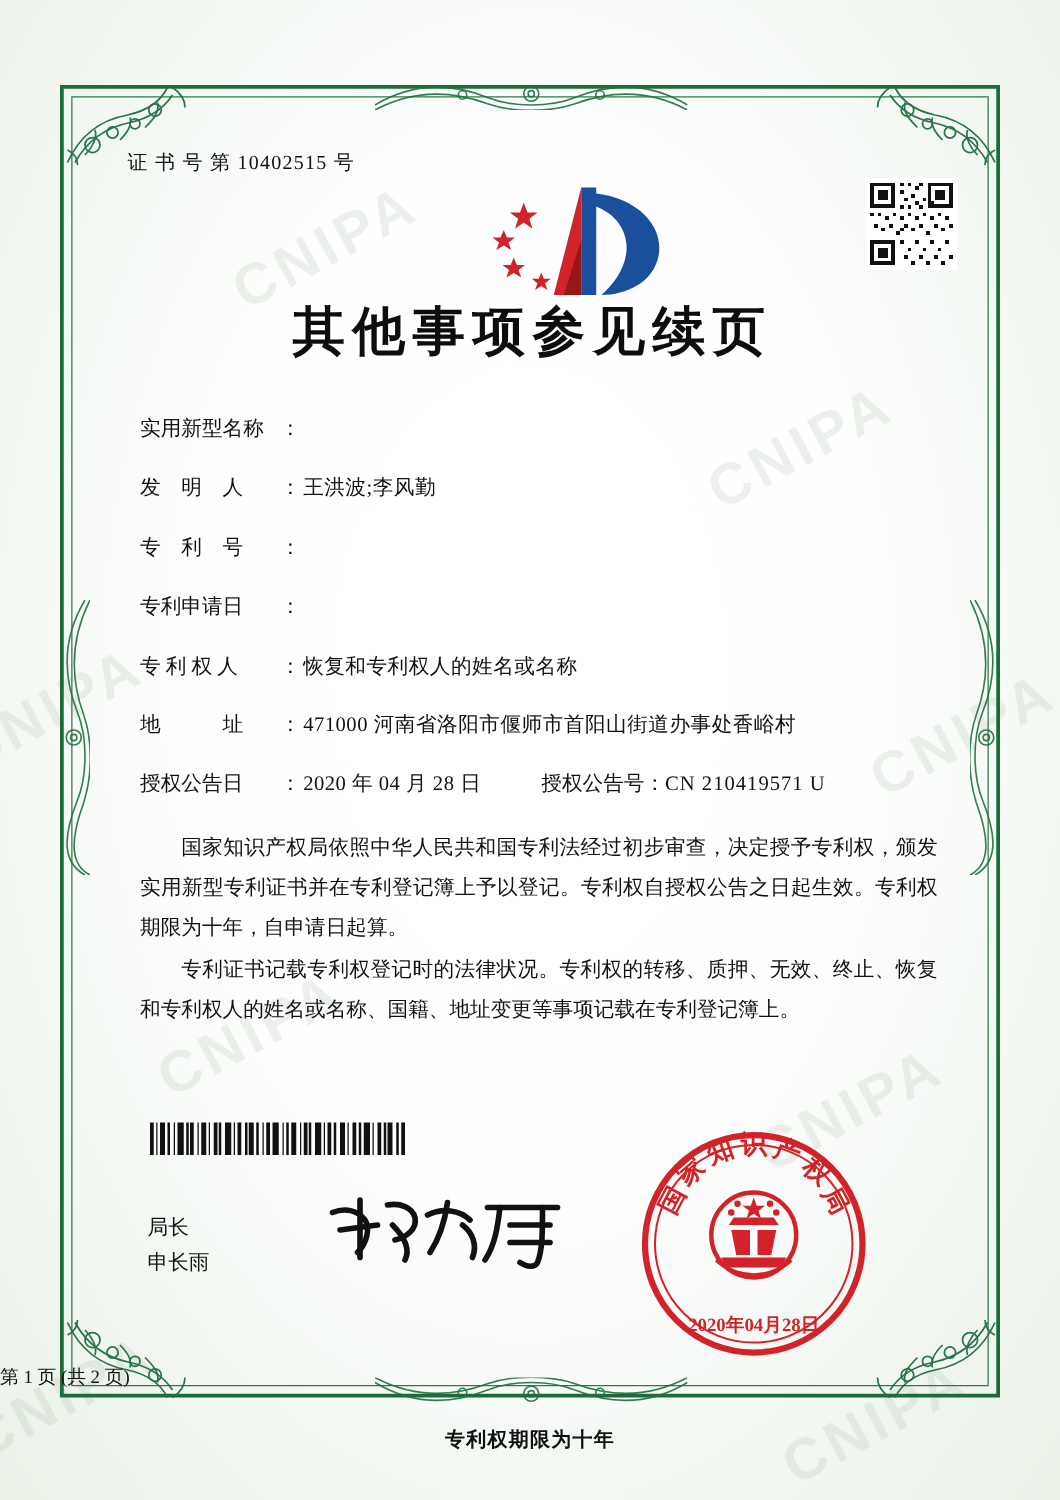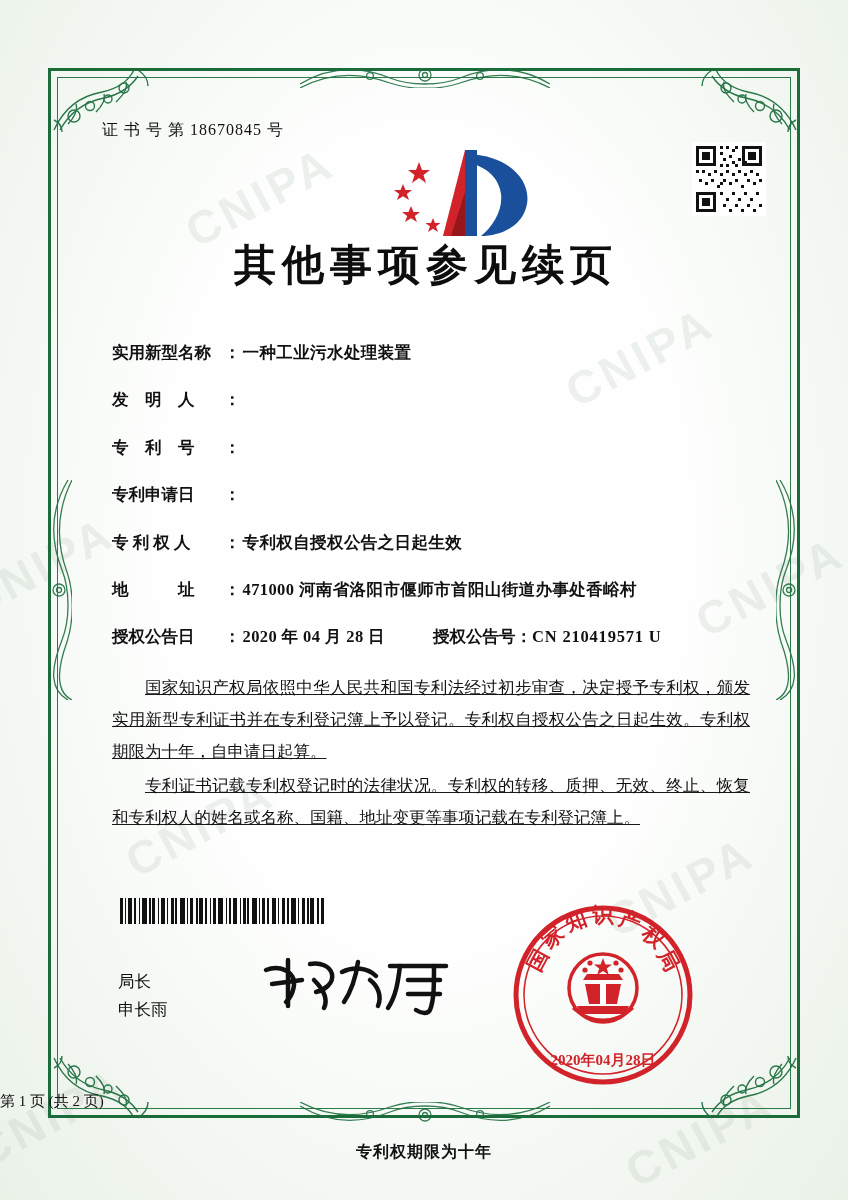--- a/index.html
+++ b/index.html
@@ -122,23 +122,22 @@
     margin: 96px 0 0 0;
     text-align: center;
     font-family: "DejaVu Serif", "Liberation Serif", serif;
     font-size: 42px;
     font-weight: 700;
     letter-spacing: 6px;
     color: #0d0d0d;
   }
 
   .fields {
-    margin-top: 47px;
+    margin-top: 37px;
     padding-left: 16px;
-    font-weight: bold;
   }
   .field {
     display: flex;
     align-items: baseline;
     font-size: 16.5px;
     line-height: 1.6;
     margin-bottom: 21px;
     color: #111;
   }
   .f-label {
@@ -154,21 +153,20 @@
   .field.two-col .f-value { flex: 0 0 auto; }
   .second-label {
     margin-left: 48px;
     white-space: nowrap;
   }
 
   .paragraphs {
     margin-top: 18px;
     padding-left: 16px;
     padding-right: 6px;
-    text-decoration: underline;
   }
   .para {
     font-size: 16.5px;
     line-height: 1.95;
     text-indent: 2em;
     text-align: justify;
     margin: 0 0 2px 0;
     color: #111;
   }
 
@@ -344,21 +342,21 @@
     <svg viewBox="0 0 26 220" fill="none" stroke="currentColor" stroke-width="1.3">
       <path d="M22 0 C4 30 4 60 16 90 C24 110 24 140 16 160 C4 190 4 210 22 220"></path>
       <path d="M26 0 C10 32 10 62 21 92 C28 112 28 140 21 162 C10 192 10 212 26 220"></path>
       <circle cx="13" cy="110" r="6"></circle>
         <circle cx="13" cy="110" r="2.5"></circle>
     </svg>
   </div>
 
   <div class="content">
 
-    <div class="cert-no">证 书 号 第 18670845 号</div>
+    <div class="cert-no">证 书 号 第 10402515 号</div>
 
     <div class="logo-wrap">
       <svg viewBox="0 0 160 110">
 
         <path d="M88 14 C128 16 150 40 146 64 C142 86 120 96 100 96 C112 86 122 70 120 54 C118 38 106 28 92 24 Z" fill="#1a4f9c"></path>
 
         <path d="M84 10 L96 10 L96 96 L84 96 Z" fill="#1a4f9c"></path>
         <path d="M84 10 L84 96 L62 96 Z" fill="#d2232a"></path>
         <path d="M84 52 L84 96 L70 96 Z" fill="#8d1418" opacity="0.85"></path>
 
@@ -442,42 +440,42 @@
       </svg>
     </div>
 
     <h1 class="main-title">其他事项参见续页</h1>
 
     <div class="fields">
 
       <div class="field">
         <span class="f-label">实用新型名称</span>
         <span class="f-colon">：</span>
-        <span class="f-value">一种工业污水处理装置</span>
       </div>
 
       <div class="field">
         <span class="f-label">发　明　人</span>
         <span class="f-colon">：</span>
+        <span class="f-value">王洪波;李风勤</span>
       </div>
 
       <div class="field">
         <span class="f-label">专　利　号</span>
         <span class="f-colon">：</span>
       </div>
 
       <div class="field">
         <span class="f-label">专利申请日</span>
         <span class="f-colon">：</span>
       </div>
 
       <div class="field">
         <span class="f-label">专 利 权 人</span>
         <span class="f-colon">：</span>
-        <span class="f-value">专利权自授权公告之日起生效</span>
+        <span class="f-value">恢复和专利权人的姓名或名称</span>
       </div>
 
       <div class="field">
         <span class="f-label">地　　　址</span>
         <span class="f-colon">：</span>
         <span class="f-value">471000 河南省洛阳市偃师市首阳山街道办事处香峪村</span>
       </div>
 
       <div class="field two-col">
         <span class="f-label">授权公告日</span>

